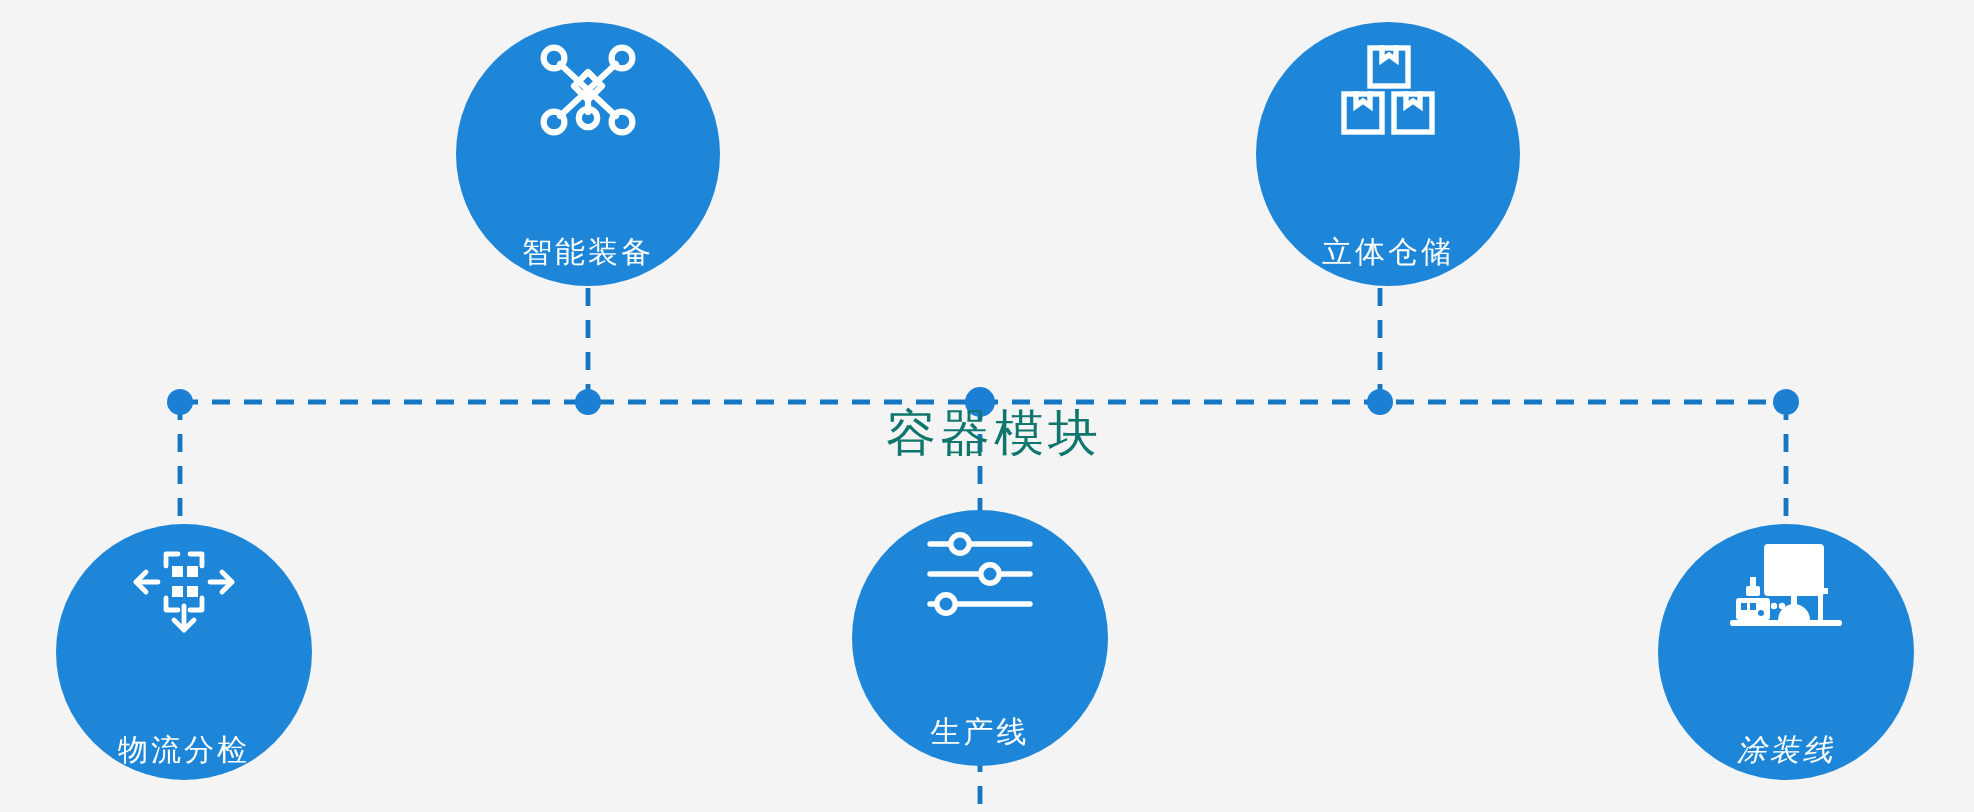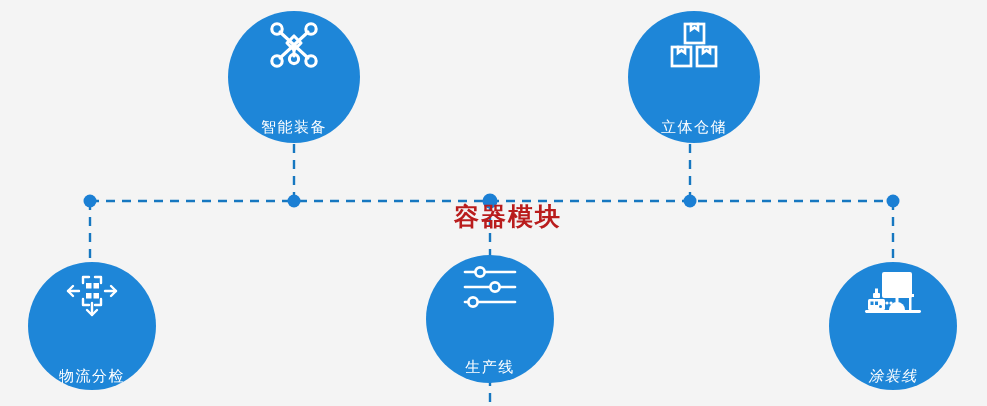--- a/index.html
+++ b/index.html
@@ -25,23 +25,23 @@
     width: 987px;
     height: 406px;
   }
   .watermark {
     position: absolute;
     left: 432px;
     top: 200px;
     width: 130px;
     font-size: 25px;
     letter-spacing: 2px;
-    color: #b91c1c;
-    font-weight: 700;
-    text-align: right;
+    color: #0f766e;
+    font-weight: 400;
+    text-align: center;
     user-select: none;
     pointer-events: none;
   }
   .node {
     position: absolute;
     border-radius: 50%;
     background: #1e86d8;
     display: flex;
     flex-direction: column;
     align-items: center;

